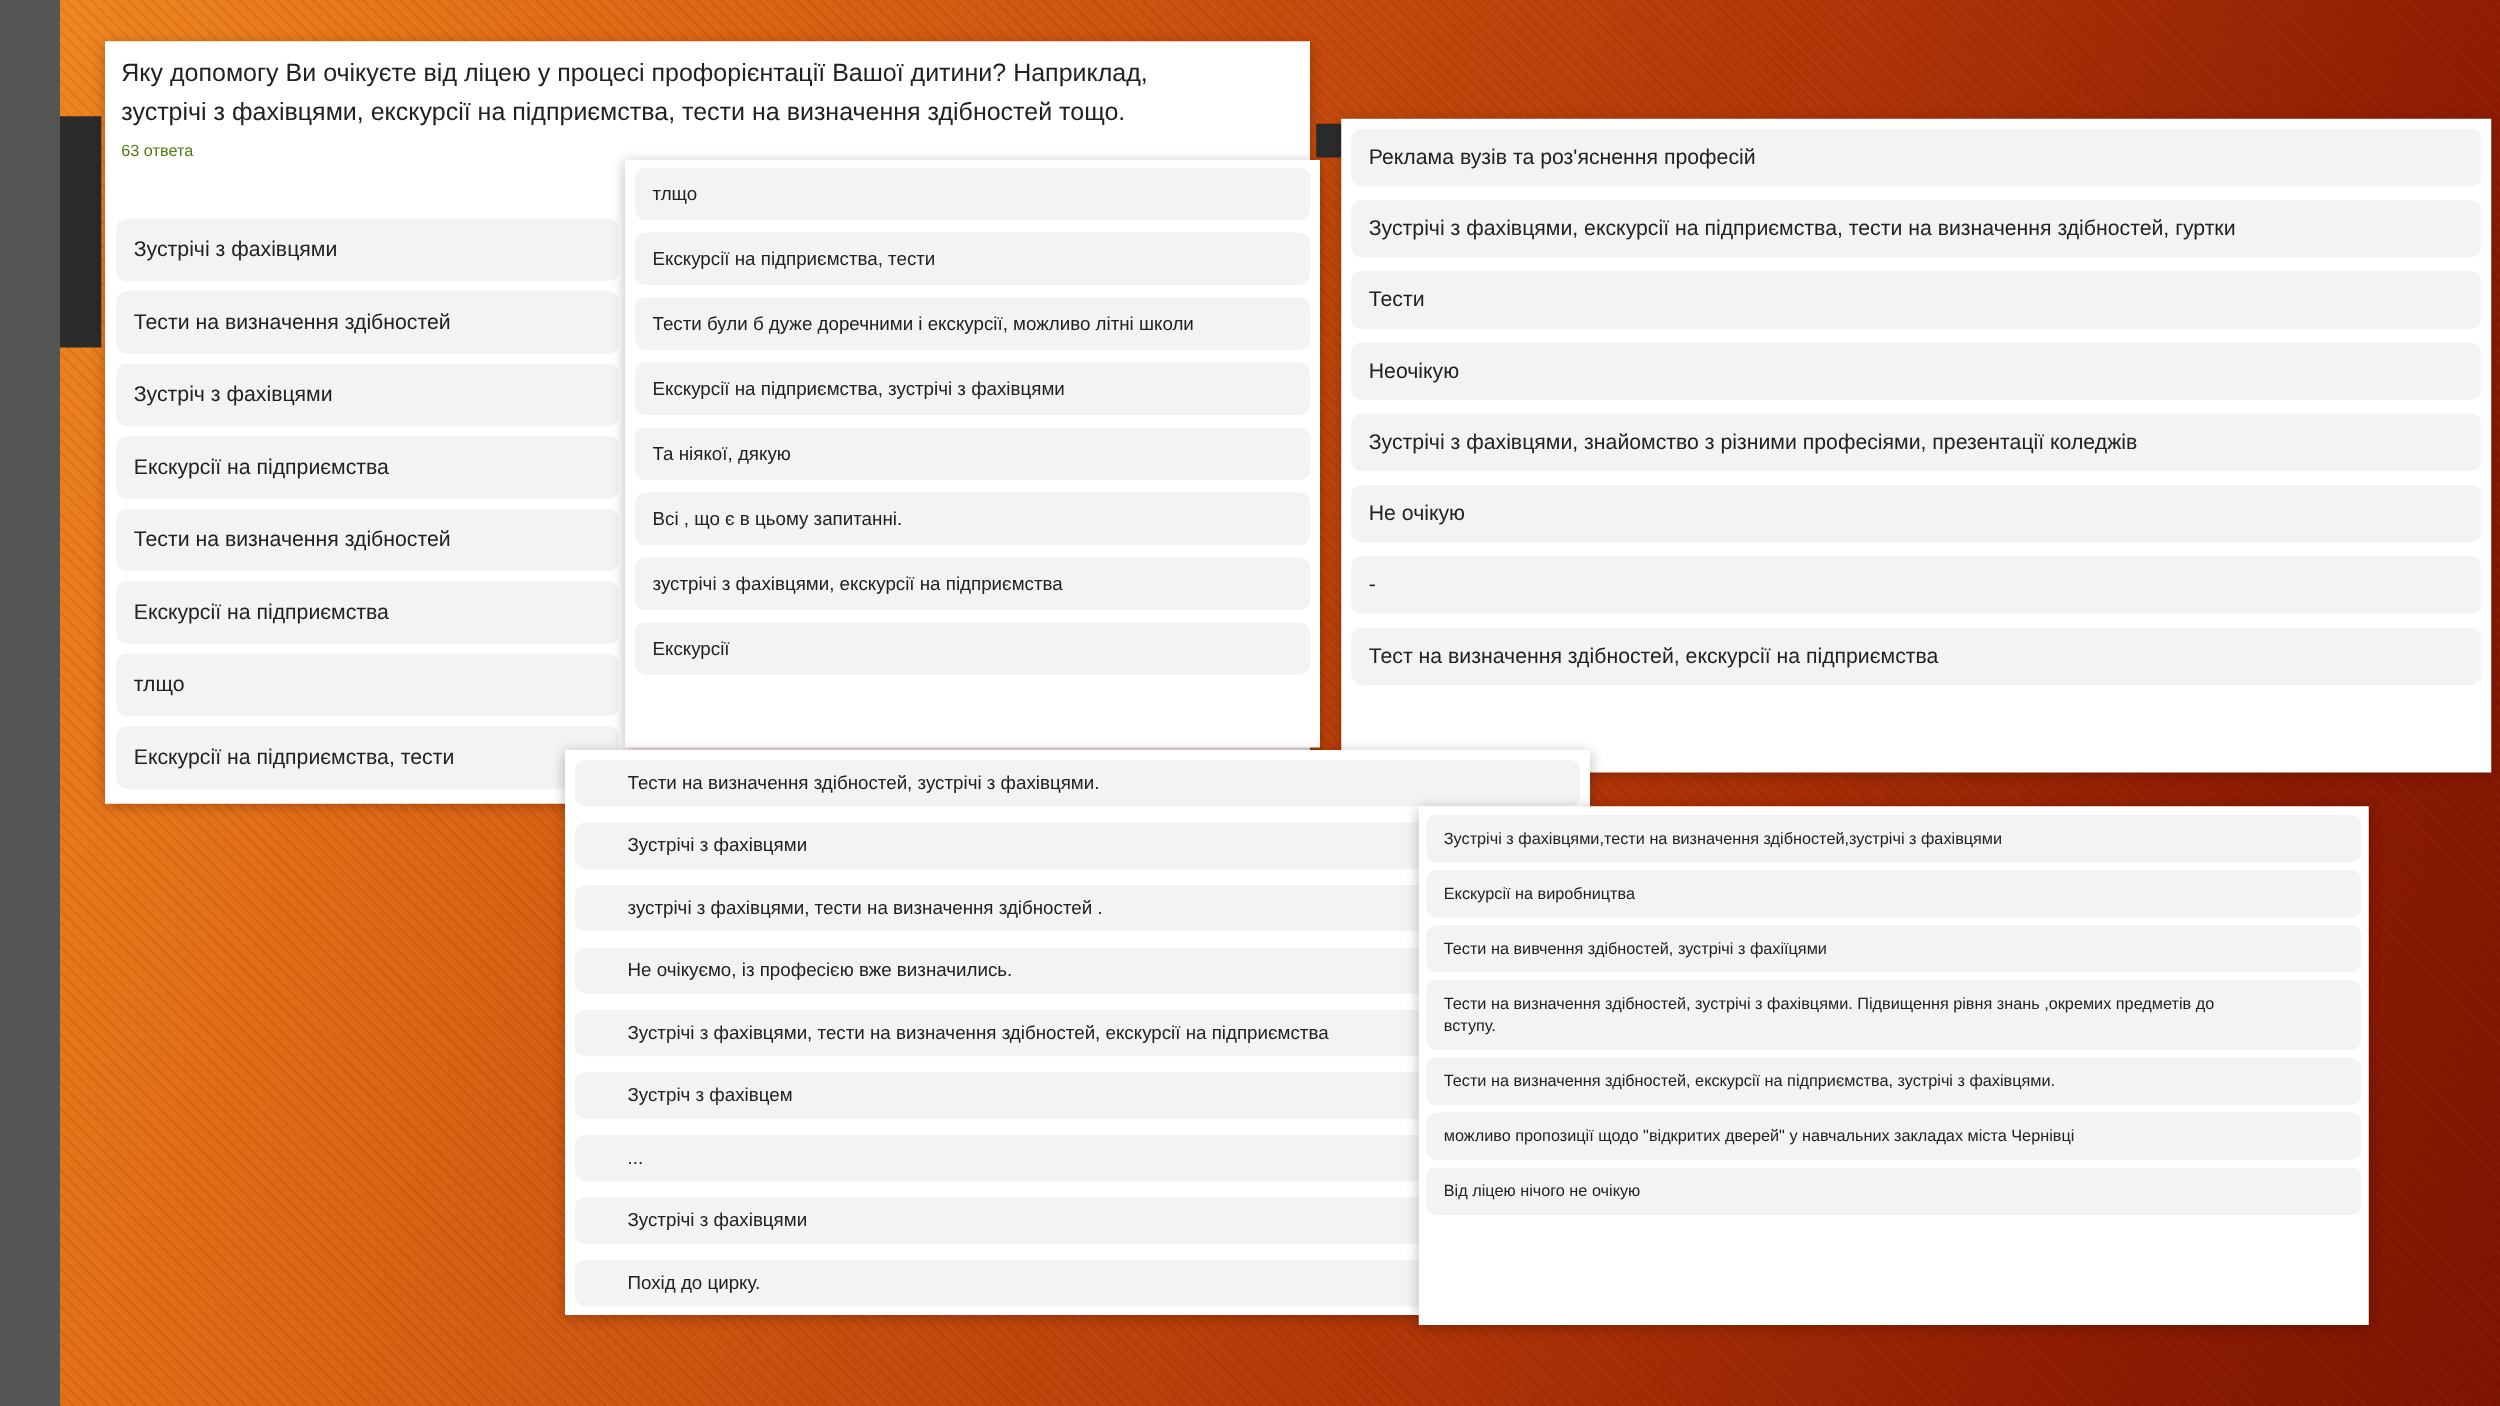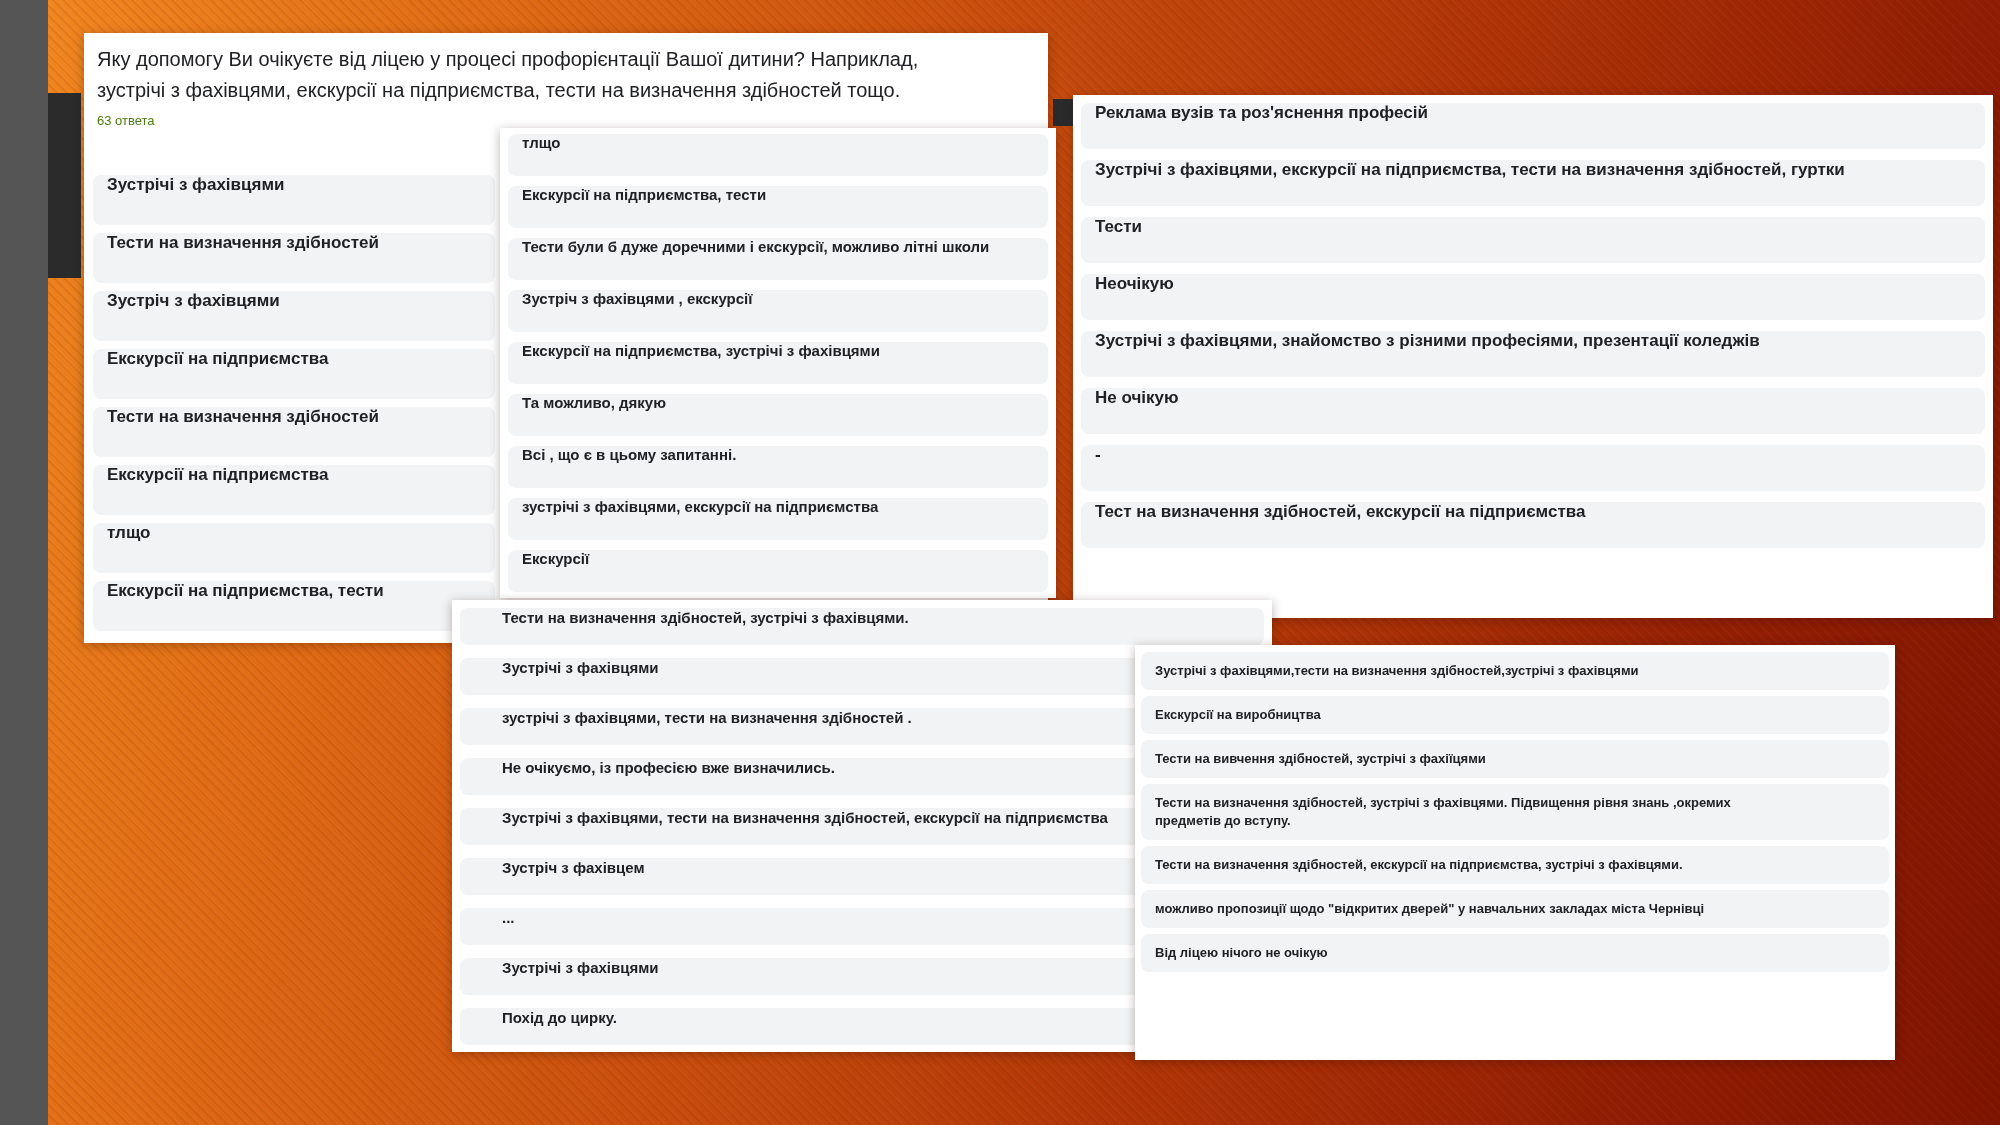--- a/index.html
+++ b/index.html
@@ -19,21 +19,21 @@
   .panel-a{left:36px;top:33px;width:964px;height:610px;z-index:2;}
   .panel-b{left:452px;top:128px;width:556px;height:470px;z-index:3;}
   .panel-c{left:1025px;top:95px;width:920px;height:523px;z-index:3;}
   .panel-d{left:404px;top:600px;width:820px;height:452px;z-index:4;}
   .panel-e{left:1087px;top:645px;width:760px;height:415px;z-index:5;}
 
   .question{position:absolute;left:13px;top:11px;width:880px;font-size:20px;line-height:31px;color:#202124;}
   .count{position:absolute;left:13px;top:80px;font-size:13px;color:#4d7c0f;}
 
   .rows{position:absolute;}
-  .row{background:#F1F3F4;border-radius:8px;display:flex;align-items:flex-start;color:#202124;font-weight:bold;}
+  .row{background:#F1F3F4;border-radius:8px;display:flex;align-items:center;color:#202124;}
   .row-text{padding:0 14px;}
 
   .rows-a{left:9px;top:142px;width:402px;}
   .rows-a .row{height:50px;margin-bottom:8px;font-size:17px;}
 
   .rows-b{left:8px;top:6px;width:540px;}
   .rows-b .row{height:42px;margin-bottom:10px;font-size:15px;}
 
   .rows-c{left:8px;top:8px;width:904px;}
   .rows-c .row{height:46px;margin-bottom:11px;font-size:17px;}
@@ -90,27 +90,24 @@
         <div class="row">
           <span class="row-text">тлщо</span>
         </div>
         <div class="row">
           <span class="row-text">Екскурсії на підприємства, тести</span>
         </div>
         <div class="row">
           <span class="row-text">Тести були б дуже доречними і екскурсії, можливо літні школи</span>
         </div>
         <div class="row">
-          <span class="row-text">Зустріч з фахівцями , екскурсії</span>
-        </div>
-        <div class="row">
           <span class="row-text">Екскурсії на підприємства, зустрічі з фахівцями</span>
         </div>
         <div class="row">
-          <span class="row-text">Та можливо, дякую</span>
+          <span class="row-text">Та ніякої, дякую</span>
         </div>
         <div class="row">
           <span class="row-text">Всі , що є в цьому запитанні.</span>
         </div>
         <div class="row">
           <span class="row-text">зустрічі з фахівцями, екскурсії на підприємства</span>
         </div>
         <div class="row">
           <span class="row-text">Екскурсії</span>
         </div>

